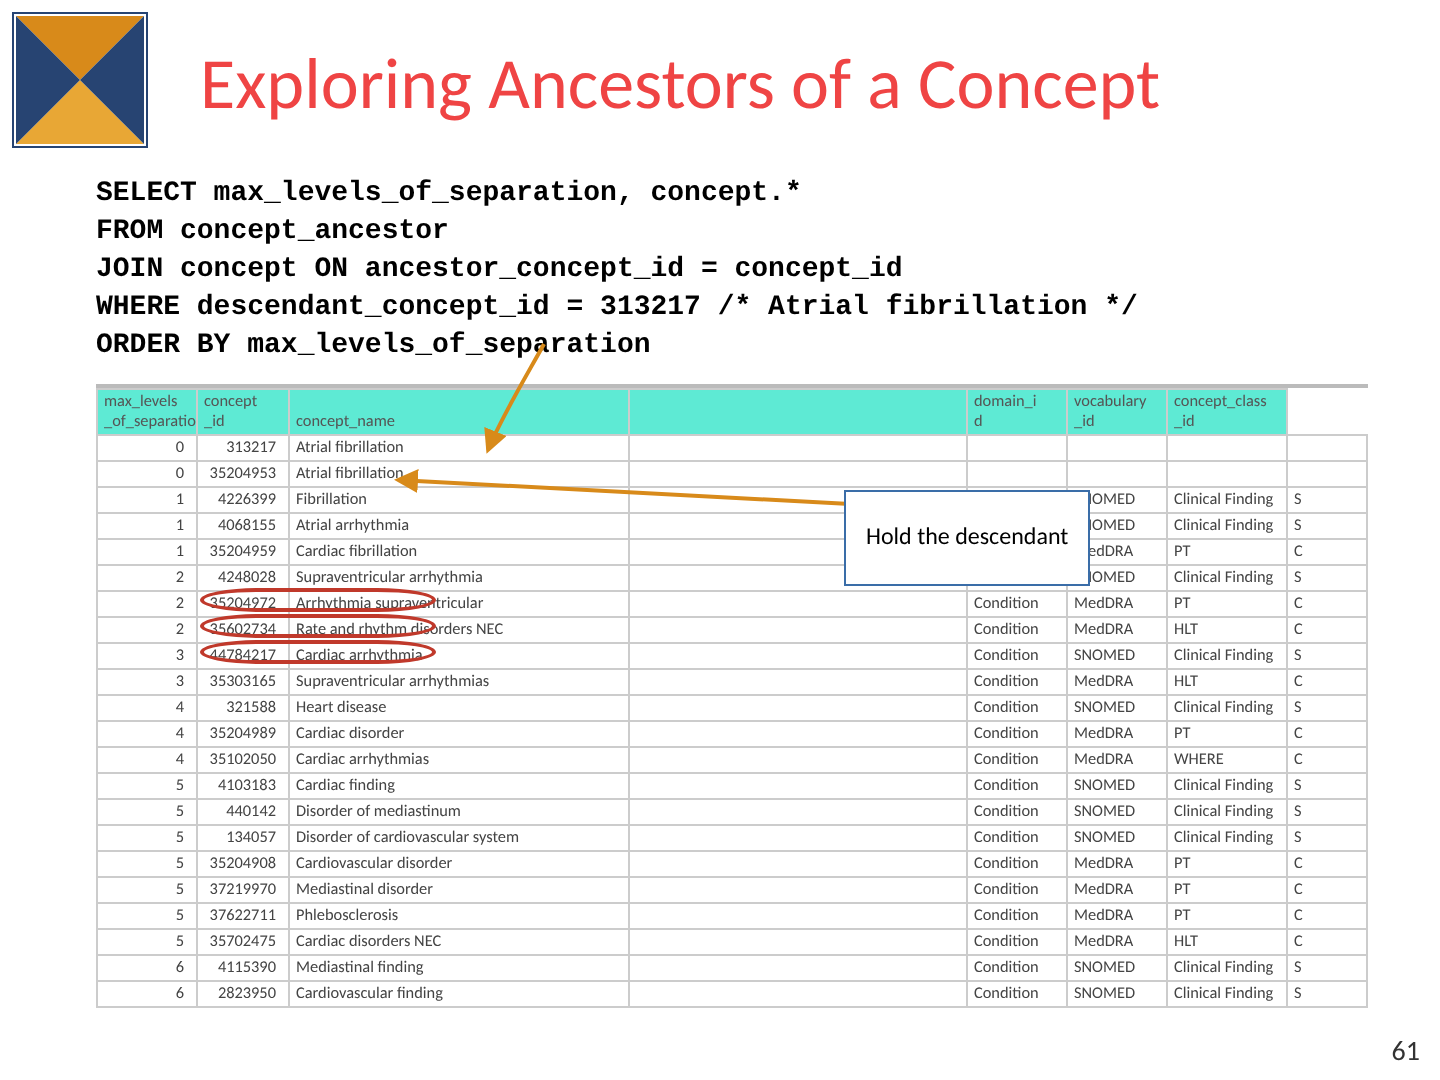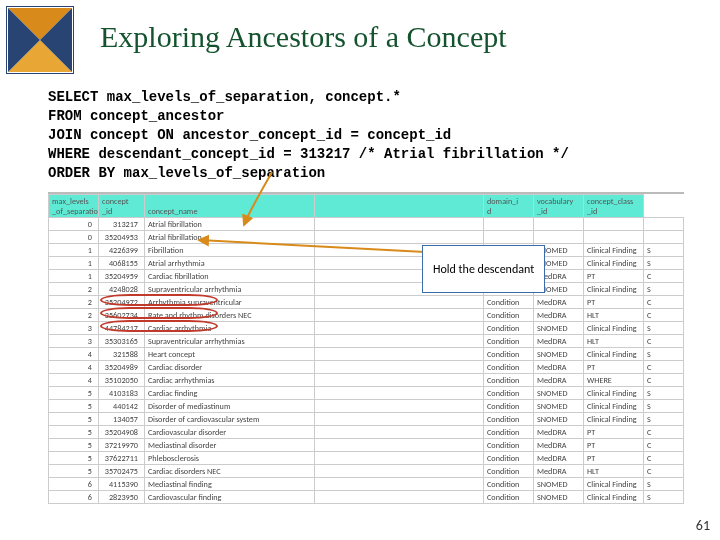--- a/index.html
+++ b/index.html
@@ -1,18 +1,18 @@
 <!DOCTYPE html>
 <html><head>
 <meta charset="utf-8">
 <style>
   * { box-sizing: border-box; margin: 0; padding: 0; }
   body { width: 720px; height: 540px; font-family: Calibri, Arial, sans-serif; background: #fff; position: relative; overflow: hidden; }
   .logo { position: absolute; top: 6px; left: 6px; width: 68px; height: 68px; }
-  .title { font-size: 30px; color: #14532d; position: absolute; top: 20px; left: 100px; font-weight: 400; font-family: Liberation Serif, serif; }
+  .title { font-size: 36px; color: #ef4444; position: absolute; top: 20px; left: 100px; font-weight: 400; }
   .sql { position: absolute; top: 88px; left: 48px; font-family: "Courier New", monospace; font-size: 14px; line-height: 1.35; white-space: pre; font-weight: bold; }
   .table-wrap { position: absolute; top: 192px; left: 48px; width: 636px; border-top: 2px solid #bbb; }
   table { border-collapse: collapse; width: 100%; font-size: 8.2px; color: #444; table-layout: fixed; }
   th, td { border: 1px solid #ccc; padding: 1px 3px; text-align: left; overflow: hidden; white-space: nowrap; }
   th { background: #5eead4; font-weight: 400; color: #555; vertical-align: bottom; height: 22px; }
   td.n { text-align: right; padding-right: 6px; }
   .col-lvl { width: 50px; }
   .col-cid { width: 46px; }
   .col-name { width: 170px; }
   .col-dom { width: 50px; }
@@ -187,21 +187,21 @@
           <td>Supraventricular arrhythmias</td>
           <td></td>
           <td>Condition</td>
           <td>MedDRA</td>
           <td>HLT</td>
           <td>C</td>
         </tr>
         <tr>
           <td class="n">4</td>
           <td class="n">321588</td>
-          <td>Heart concept</td>
+          <td>Heart disease</td>
           <td></td>
           <td>Condition</td>
           <td>SNOMED</td>
           <td>Clinical Finding</td>
           <td>S</td>
         </tr>
         <tr>
           <td class="n">4</td>
           <td class="n">35204989</td>
           <td>Cardiac disorder</td>

